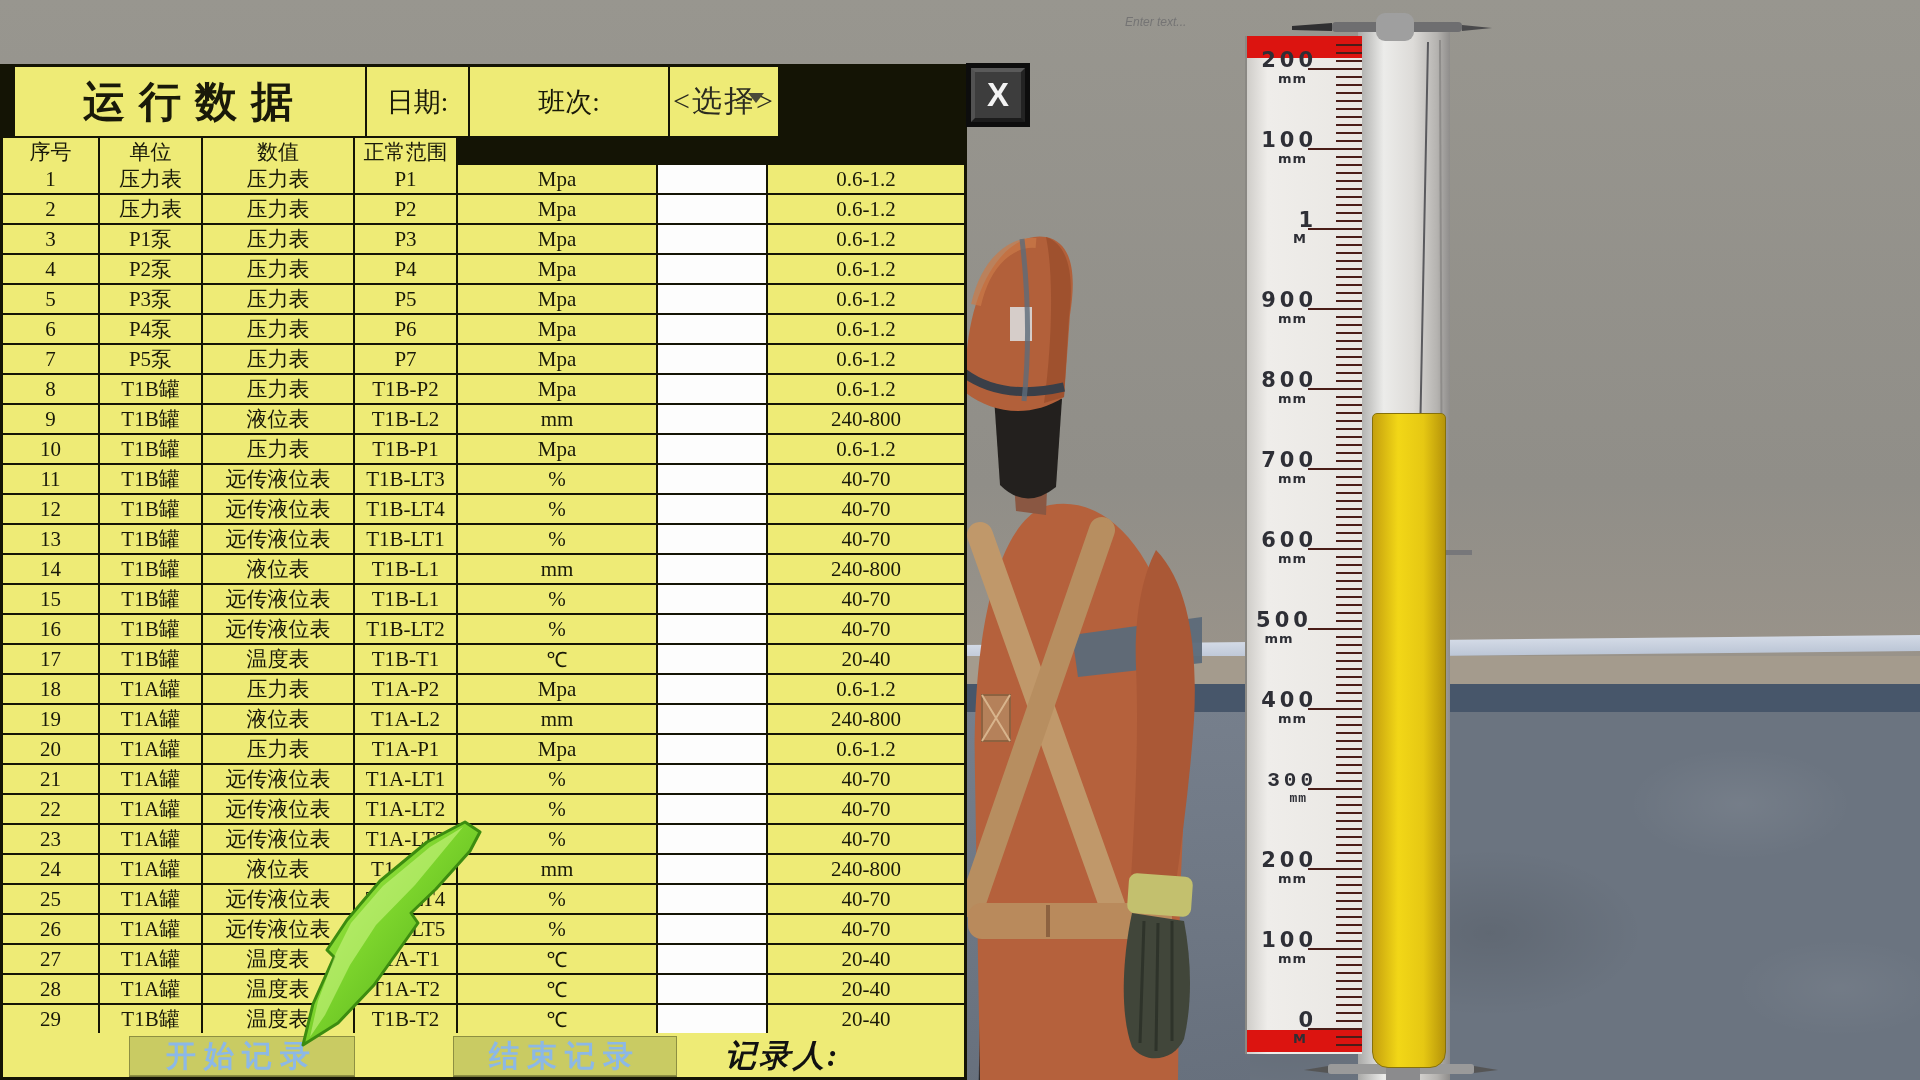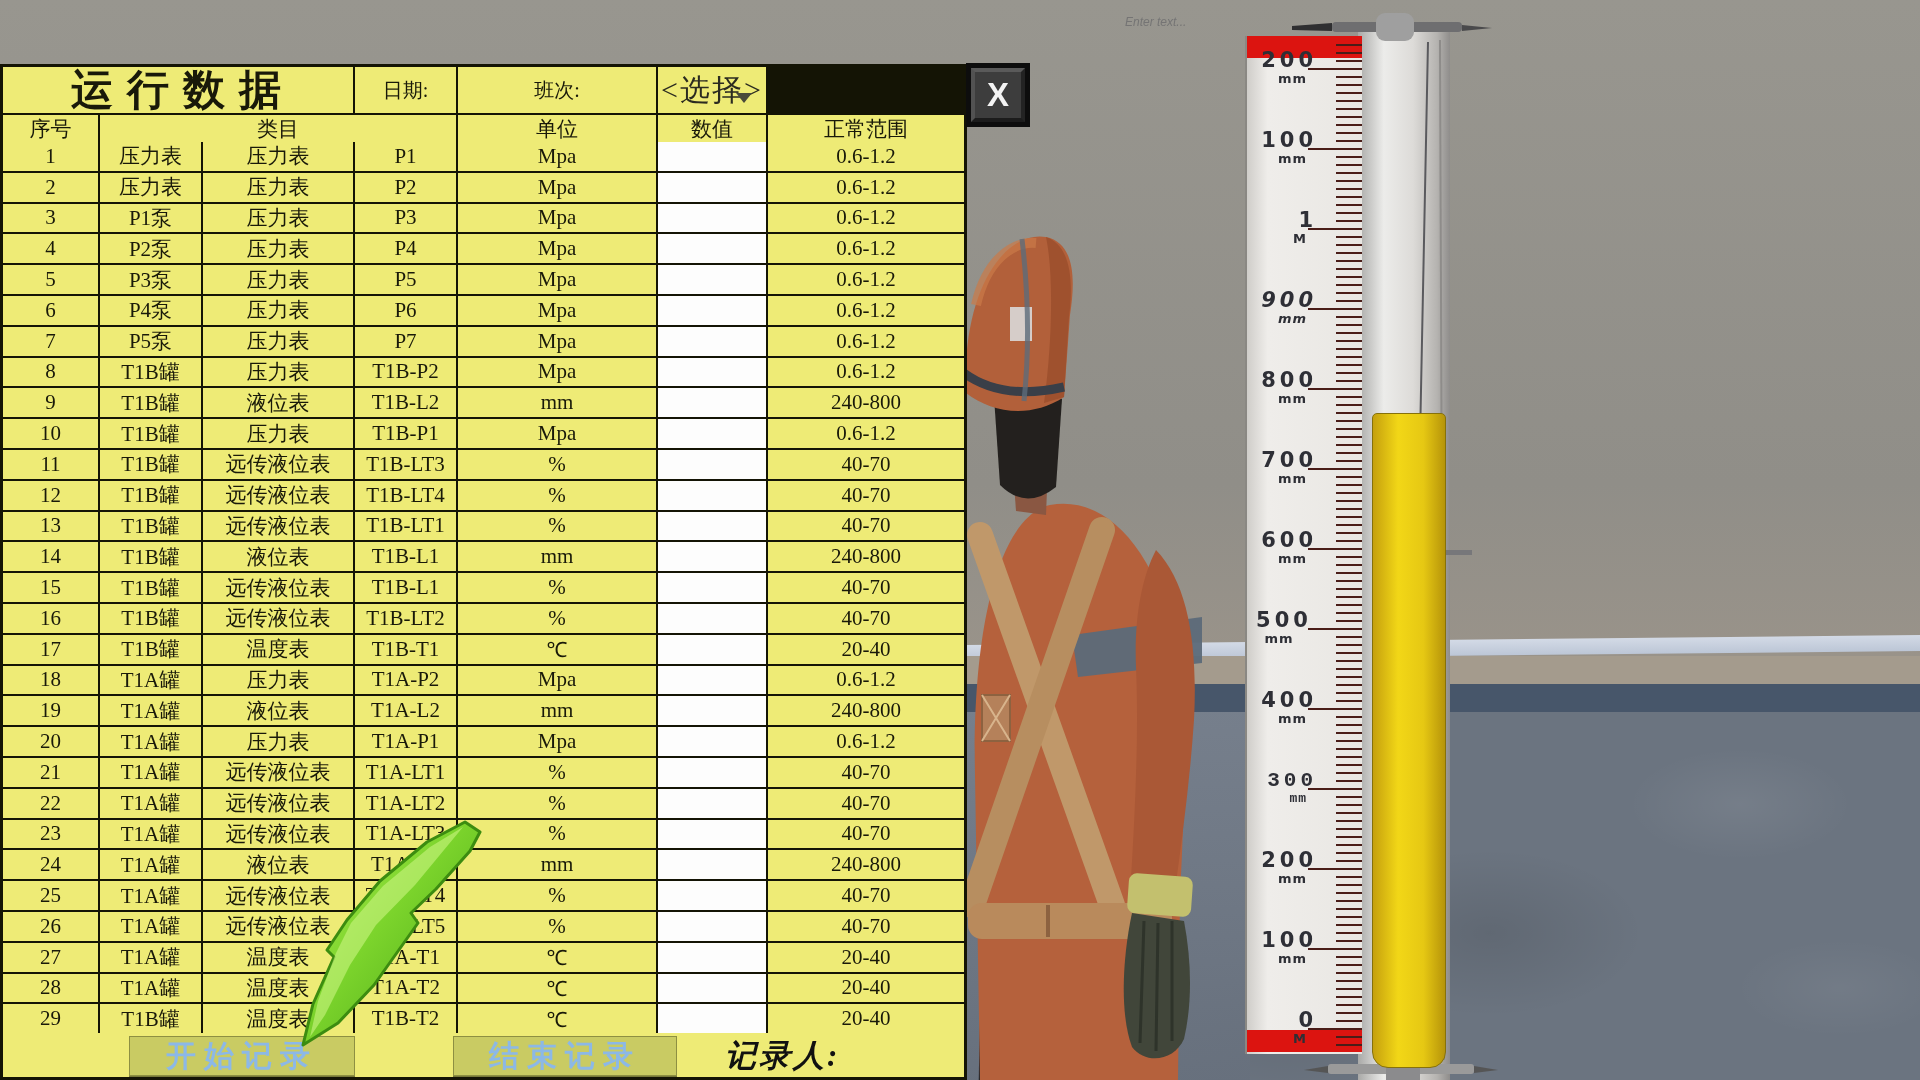--- a/index.html
+++ b/index.html
@@ -52,26 +52,26 @@
   .gauge-metal{position:absolute;left:1240px;top:0;width:260px;height:1080px;pointer-events:none;}
 
   
   .panel{position:absolute;left:0;top:64px;width:967px;height:1016px;
         background:#141405;border:3px solid #141405;box-sizing:border-box;
         display:flex;flex-direction:column;}
   .trow{display:grid;gap:2px;background:#141405;}
   .trow + .trow{margin-top:2px;}
   .cell{background:#eeeb76;display:flex;align-items:center;justify-content:center;
         color:#191909;overflow:hidden;}
-  .title-row{grid-template-columns:350px 101px 198px 108px 1fr;height:46px;}
+  .title-row{grid-template-columns:350px 101px 198px 108px 1fr;height:70px;margin-left:12px;}
   .head-row{grid-template-columns:95px 101px 150px 101px 198px 108px 1fr;height:27px;}
   .rows-box{flex:1;display:flex;flex-direction:column;gap:2px;background:#141405;}
   .rows-box .trow{flex:1;grid-template-columns:95px 101px 150px 101px 198px 108px 1fr;margin-top:0;}
   .panel-title{font-size:42px;font-weight:bold;letter-spacing:14px;padding-left:10px;}
-  .lbl{font-size:20px;}
+  .lbl{font-size:27px;}
   .date-val{font-size:27px;font-weight:bold;font-style:italic;font-family:"Liberation Sans",sans-serif;}
   .shift-val{font-size:30px;color:#2b2b20;letter-spacing:2px;position:relative;width:100%;height:100%;}
   .shift-val span.txt{flex:1;text-align:center;}
   .chev{position:absolute;right:14px;top:26px;width:0;height:0;
         border-left:8px solid transparent;border-right:8px solid transparent;
         border-top:10px solid #4a4a3a;}
   .hcell{font-size:21px;}
   .rcell{font-size:21px;}
   .cell.vwhite{background:#fdfdfd;}
   .foot{height:44px;background:#eeeb76;position:relative;}
@@ -279,21 +279,21 @@
           <div class="unit">mm</div>
         </div>
         <div class="slabel" style="top: 94px;">
           <div class="num">100</div>
           <div class="unit">mm</div>
         </div>
         <div class="slabel" style="top: 174px;">
           <div class="num">1</div>
           <div class="unit">M</div>
         </div>
-        <div class="slabel" style="top: 254px; font-style: italic;">
+        <div class="slabel" style="top: 254px;">
           <div class="num">900</div>
           <div class="unit">mm</div>
         </div>
         <div class="slabel" style="top: 334px;">
           <div class="num">800</div>
           <div class="unit">mm</div>
         </div>
         <div class="slabel" style="top: 414px;">
           <div class="num">700</div>
           <div class="unit">mm</div>
@@ -352,21 +352,20 @@
       <div class="cell panel-title">运行数据</div>
       <div class="cell lbl">日期:</div>
       <div class="cell lbl">班次:</div>
       <div class="cell shift-val">
         <span class="txt">&lt;选择&gt;</span>
         <span class="chev"></span>
       </div>
     </div>
     <div class="trow head-row">
       <div class="cell hcell">序号</div>
-      <div class="cell hcell" style="grid-column:2/5;">类目</div>
       <div class="cell hcell">单位</div>
       <div class="cell hcell">数值</div>
       <div class="cell hcell">正常范围</div>
     </div>
     <div class="rows-box" id="rows">
         <div class="trow">
           <div class="cell rcell">1</div>
           <div class="cell rcell">压力表</div>
           <div class="cell rcell">压力表</div>
           <div class="cell rcell">P1</div>

